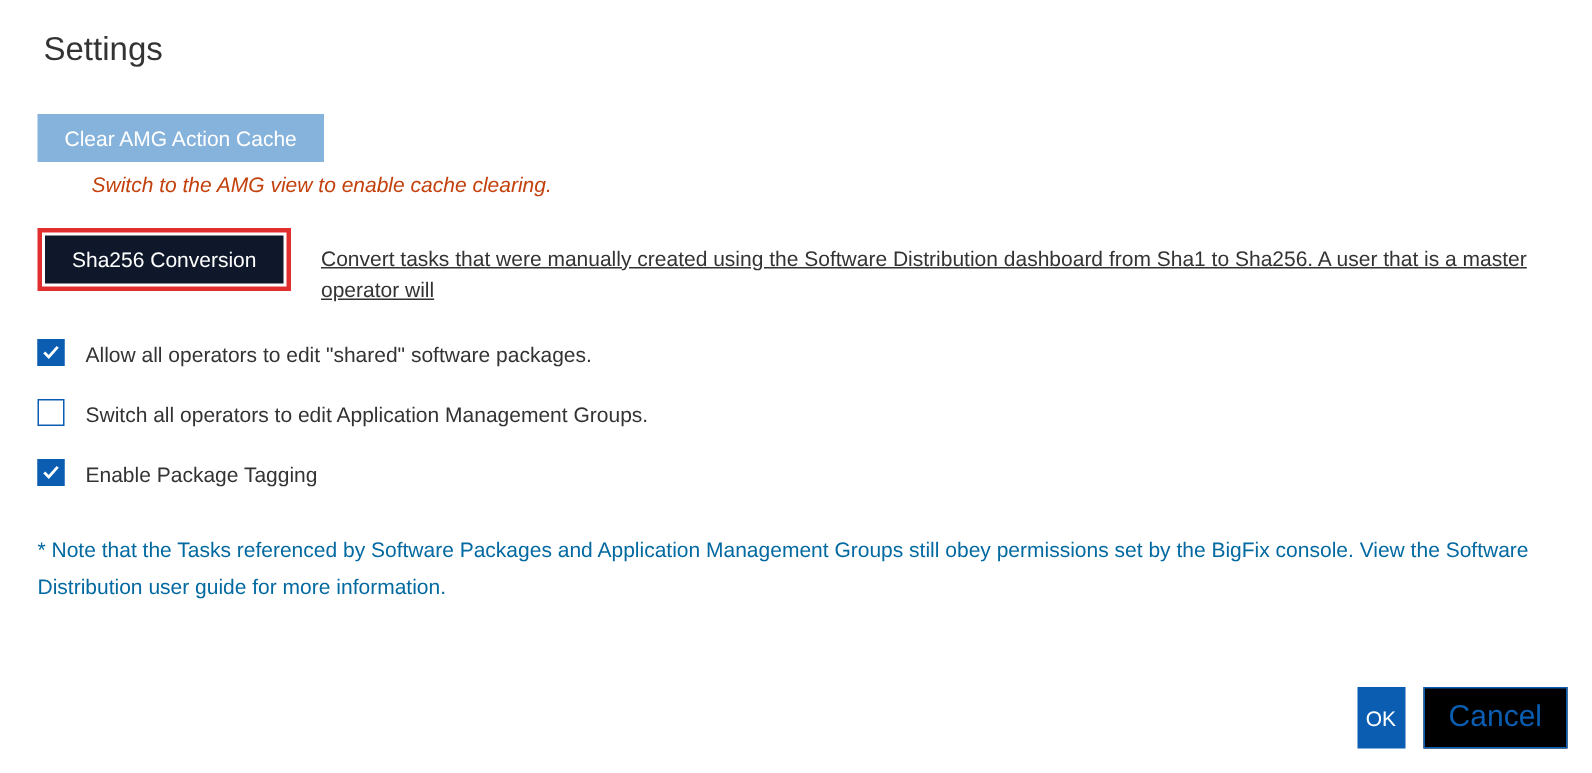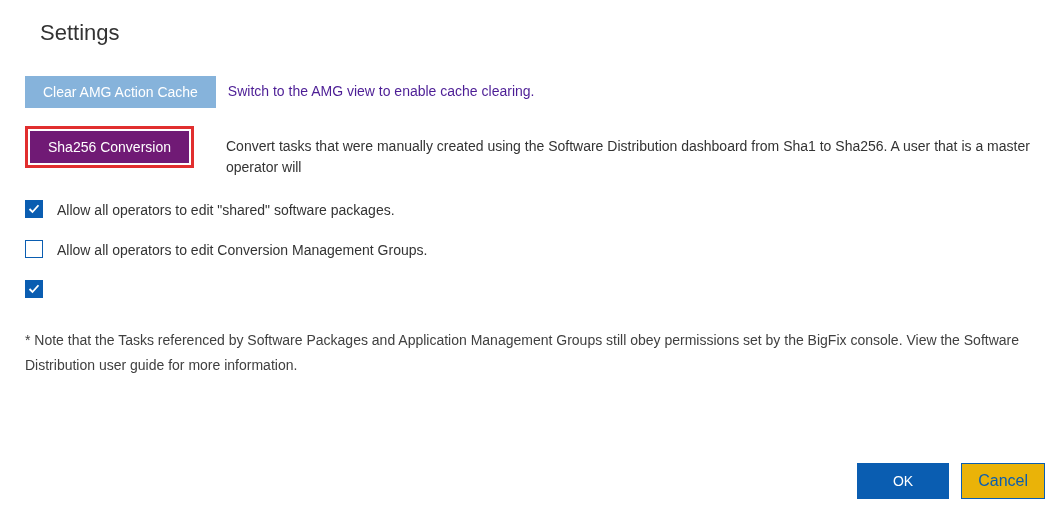--- a/index.html
+++ b/index.html
@@ -15,65 +15,68 @@
   }
   .page {
     padding: 20px 25px 10px 25px;
     position: relative;
     height: 100%;
   }
   h1 {
     font-size: 22px;
     font-weight: 400;
     color: #333;
-    margin: 0 0 30px 15px;
+    margin: 0 0 30px 4px;
   }
   .row {
     display: flex;
     align-items: flex-start;
     margin-bottom: 18px;
+    flex-direction: column;
   }
   .btn {
     display: inline-block;
     padding: 8px 18px;
     font-size: 14px;
     color: #fff;
     border: none;
     cursor: pointer;
     text-align: center;
     white-space: nowrap;
   }
   .btn-light {
     background: #86b3db;
   }
   .btn-primary {
-    background: #701a75;
+    background: #0f172a;
   }
   .desc {
-    margin-left: 12px;
-    color: #4c1d95;
+    margin-left: 36px;
+    color: #c2410c;
     line-height: 1.4;
     padding-top: 6px;
+    font-style: italic;
   }
   .sha-row-wrap {
     margin-bottom: 6px;
   }
   .sha-top {
     display: flex;
     align-items: flex-start;
   }
   .sha-highlight {
     border: 3px solid #e12e2e;
     padding: 2px 2px;
     display: inline-flex;
   }
   .sha-desc {
-    margin-left: 32px;
+    margin-left: 20px;
     padding-top: 10px;
     line-height: 1.5;
+    text-decoration: underline;
   }
   .sha-continuation {
     margin: 6px 0 18px 0;
     line-height: 1.5;
   }
   .check-row {
     display: flex;
     align-items: flex-end;
     margin: 22px 0;
   }
@@ -93,43 +96,43 @@
   .checkbox svg {
     width: 12px;
     height: 12px;
   }
   .check-label {
     color: #333;
   }
   .note {
     margin-top: 30px;
     line-height: 1.8;
-    color: #404040;
+    color: #0369a1;
   }
   .footer {
     position: absolute;
     right: 16px;
     bottom: 16px;
     display: flex;
     gap: 12px;
   }
   .btn-ok {
     background: #0a5db1;
     color: #fff;
     border: none;
-    padding: 8px 36px;
+    padding: 8px 6px;
     font-size: 14px;
     cursor: pointer;
   }
   .btn-cancel {
-    background: #eab308;
+    background: #000000;
     color: #0a5db1;
     border: 1px solid #0a5db1;
     padding: 8px 16px;
-    font-size: 16px;
+    font-size: 20px;
     cursor: pointer;
   }
 </style>
 </head>
 <body>
 
 <div class="page">
 
   <h1>Settings</h1>
 
@@ -151,29 +154,30 @@
     <span class="checkbox checked">
       <svg viewBox="0 0 16 16">
           <path d="M2 8 L6 12 L14 3" stroke="#fff" stroke-width="2.5" fill="none"></path>
         </svg>
     </span>
     <span class="check-label">Allow all operators to edit "shared" software packages.</span>
   </div>
 
   <div class="check-row">
     <span class="checkbox"></span>
-    <span class="check-label">Allow all operators to edit Conversion Management Groups.</span>
+    <span class="check-label">Switch all operators to edit Application Management Groups.</span>
   </div>
 
   <div class="check-row">
     <span class="checkbox checked">
       <svg viewBox="0 0 16 16">
           <path d="M2 8 L6 12 L14 3" stroke="#fff" stroke-width="2.5" fill="none"></path>
         </svg>
     </span>
+    <span class="check-label">Enable Package Tagging</span>
   </div>
 
   <div class="note">* Note that the Tasks referenced by Software Packages and Application Management Groups still obey permissions set by the BigFix console. View the Software Distribution user guide for more information.</div>
 
   <div class="footer">
     <button class="btn-ok">OK</button>
     <button class="btn-cancel">Cancel</button>
   </div>
 
 </div>

